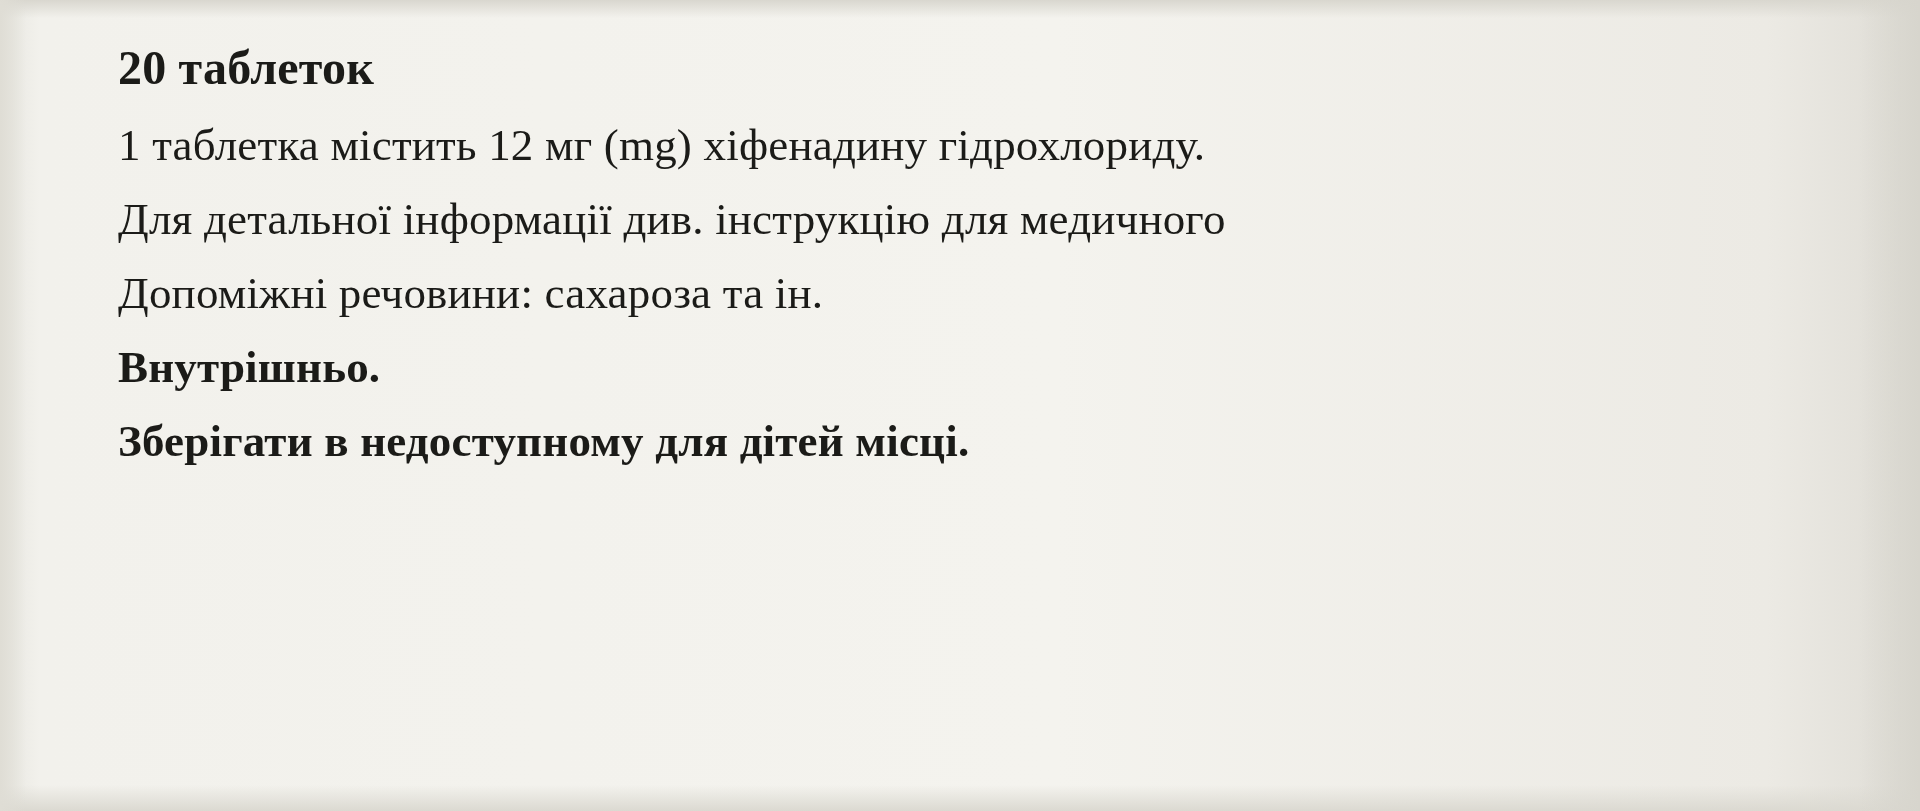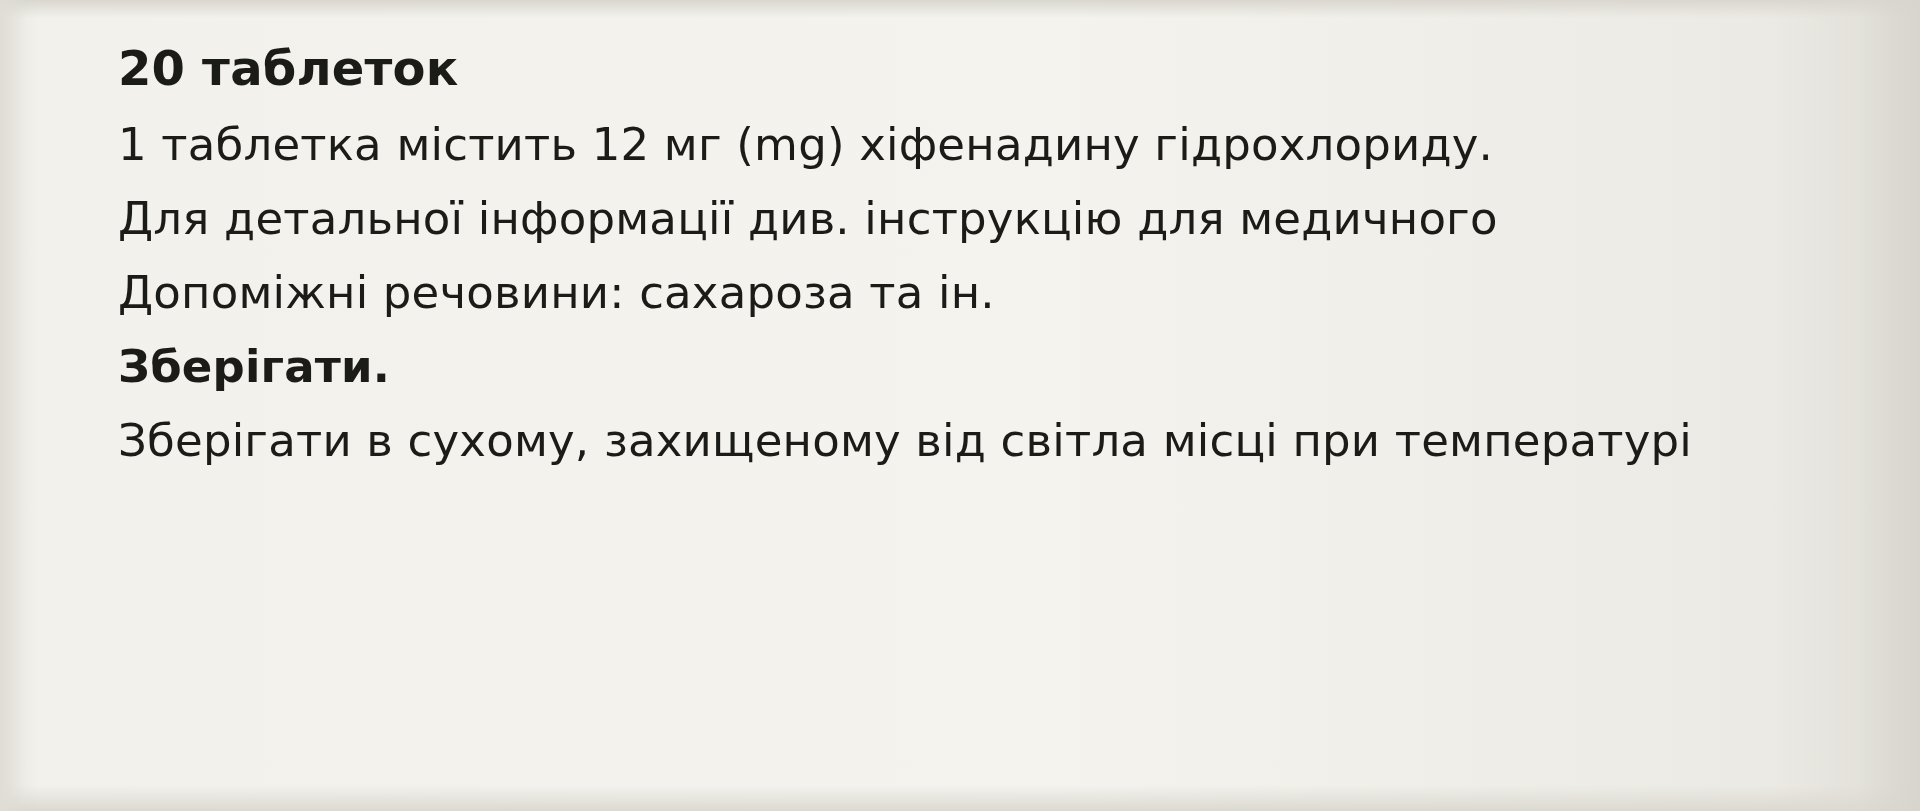--- a/index.html
+++ b/index.html
@@ -16,20 +16,21 @@
   }
 
   .package {
     position: relative;
     width: 1920px;
     height: 811px;
     background:
       linear-gradient(90deg, #e7e6e0 0px, #f2f1ec 40px, #f4f3ee 55%, #eceae4 92%, #dedcd5 100%);
     box-sizing: border-box;
     overflow: hidden;
+    font-family: Liberation Serif, serif;
   }
 
   
   .edge-top {
     position: absolute;
     left: 0; top: 0;
     width: 100%;
     height: 18px;
     background: linear-gradient(180deg, #d9d7cf 0%, rgba(244,243,238,0) 100%);
     pointer-events: none;
@@ -92,16 +93,16 @@
   <div class="edge-top"></div>
   <div class="edge-bottom"></div>
   <div class="edge-left"></div>
   <div class="edge-right"></div>
 
   <div class="text-block">
     <div class="line title">20 таблеток</div>
     <div class="line">1 таблетка містить 12 мг (mg) хіфенадину гідрохлориду.</div>
     <div class="line">Для детальної інформації див. інструкцію для медичного</div>
     <div class="line">Допоміжні речовини: сахароза та ін.</div>
-    <div class="line bold">Зберігати.</div>
-    <div class="line">Зберігати в сухому, захищеному від світла місці при температурі</div>
+    <div class="line bold">Внутрішньо.</div>
+    <div class="line bold">Зберігати в недоступному для дітей місці.</div>
   </div>
 </div>
 
 </body></html>

